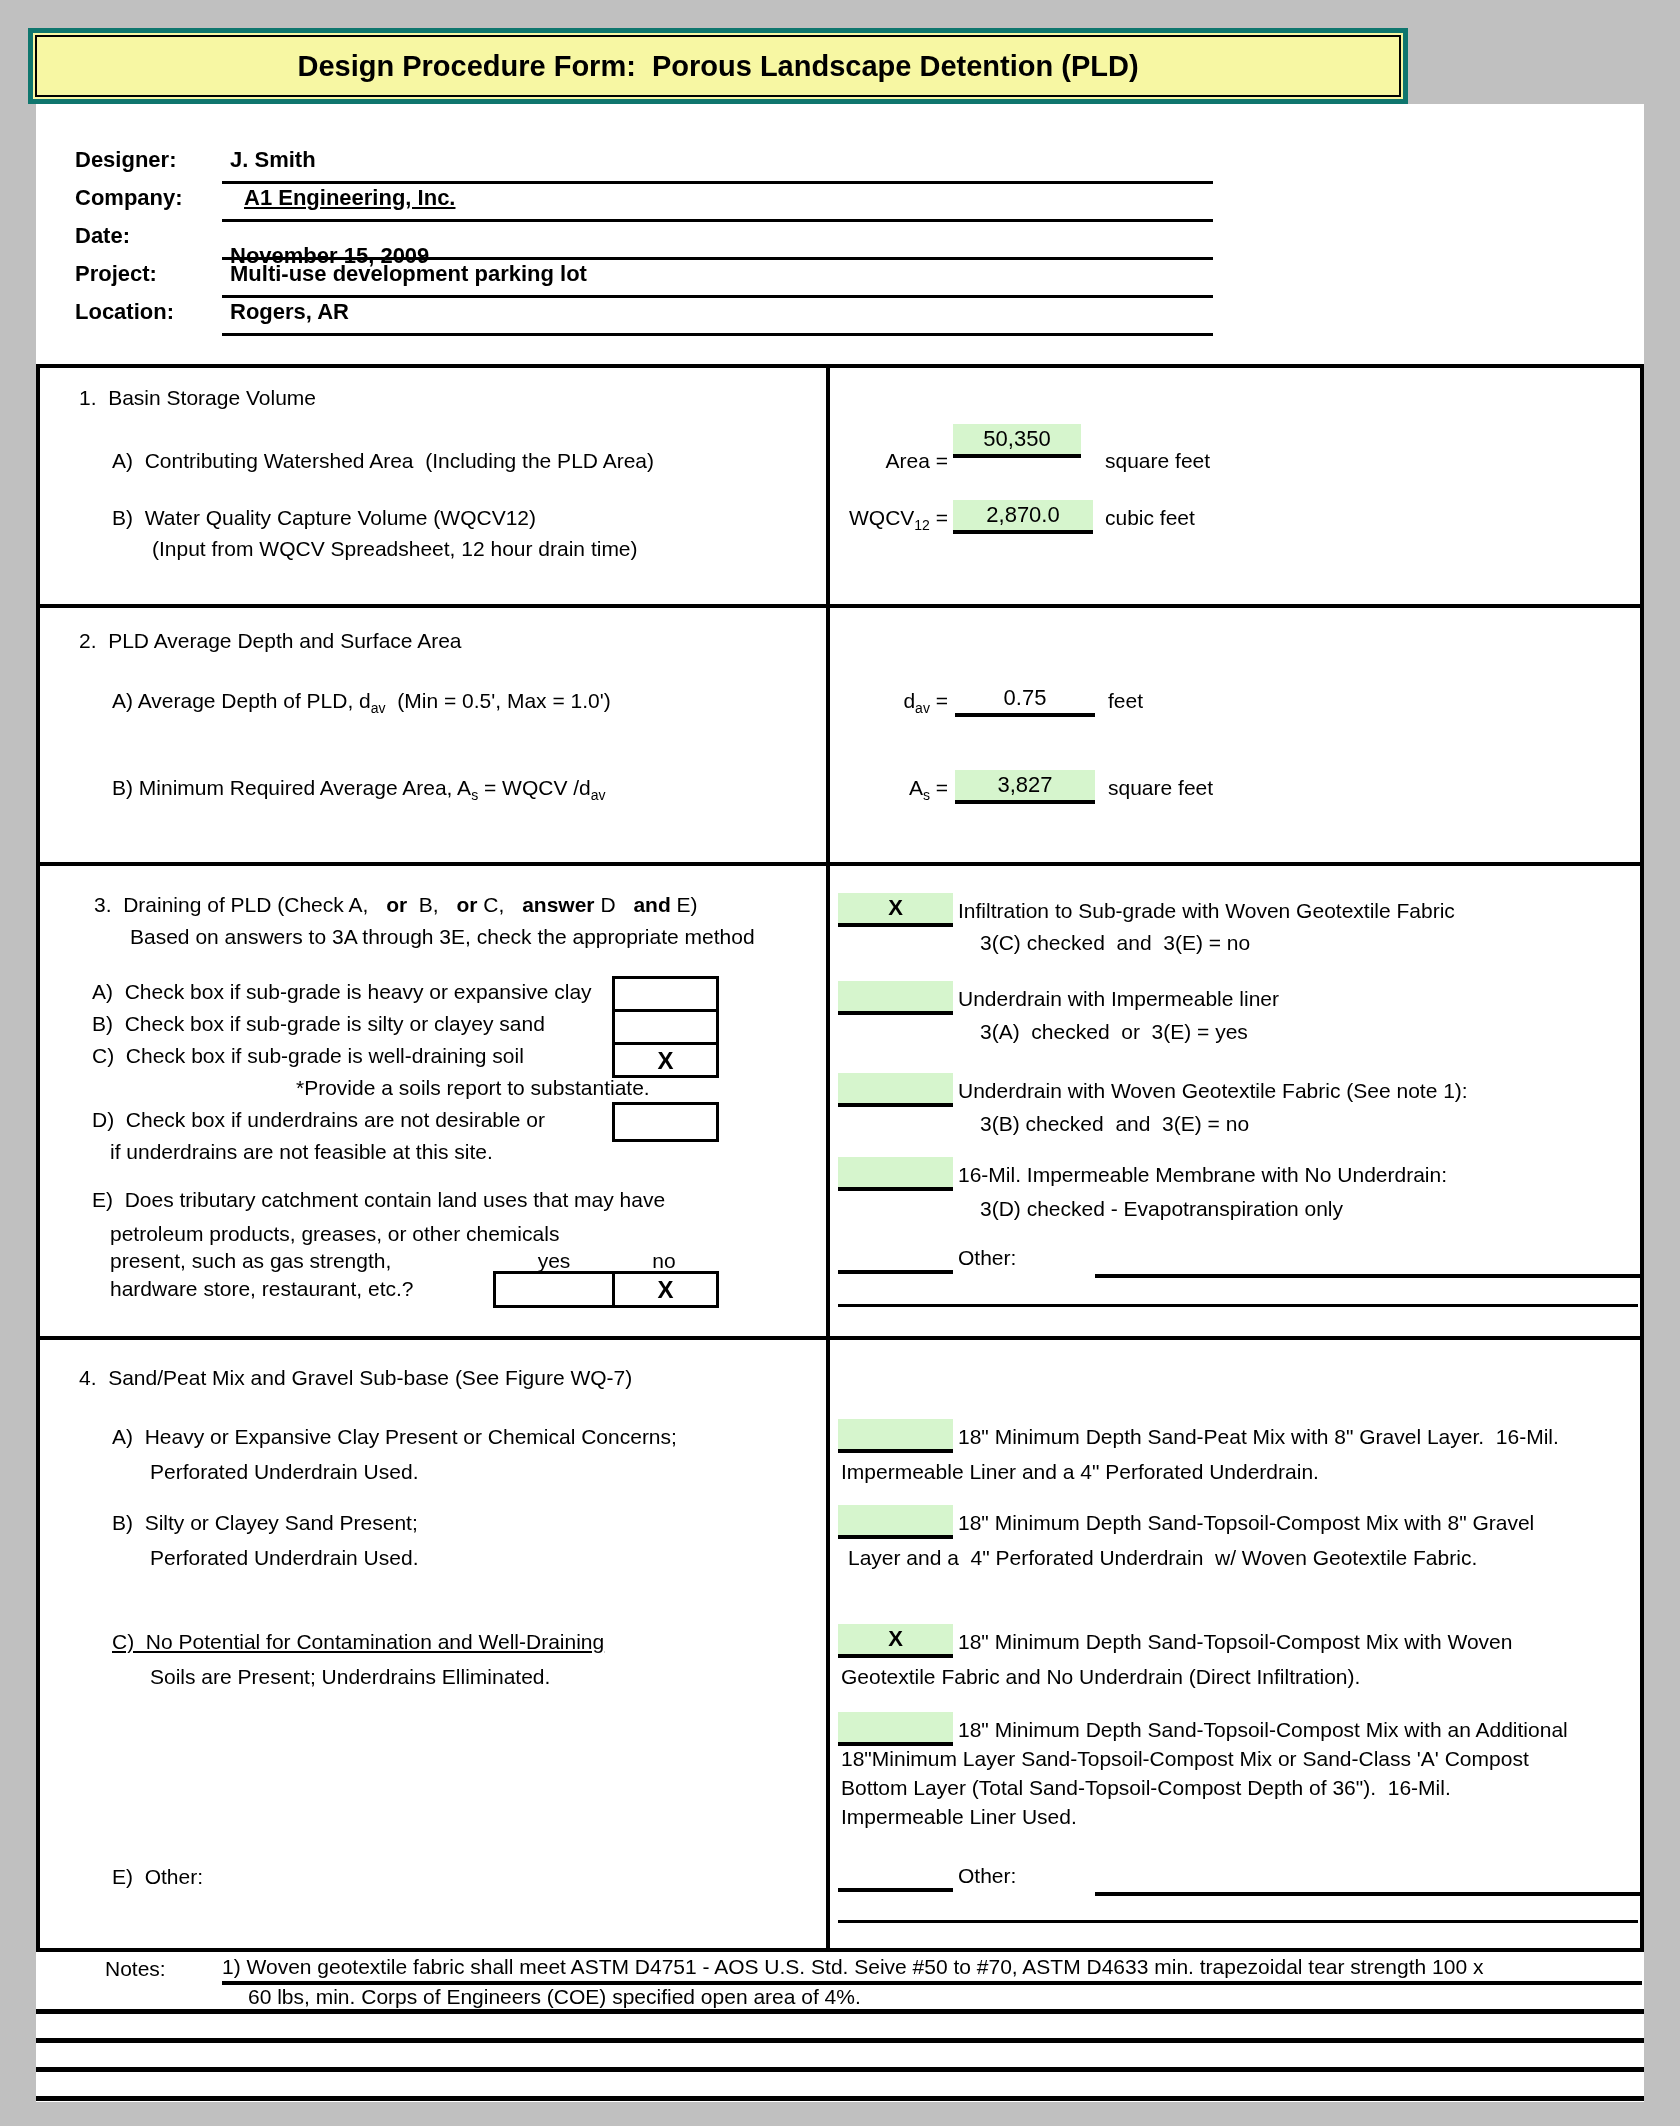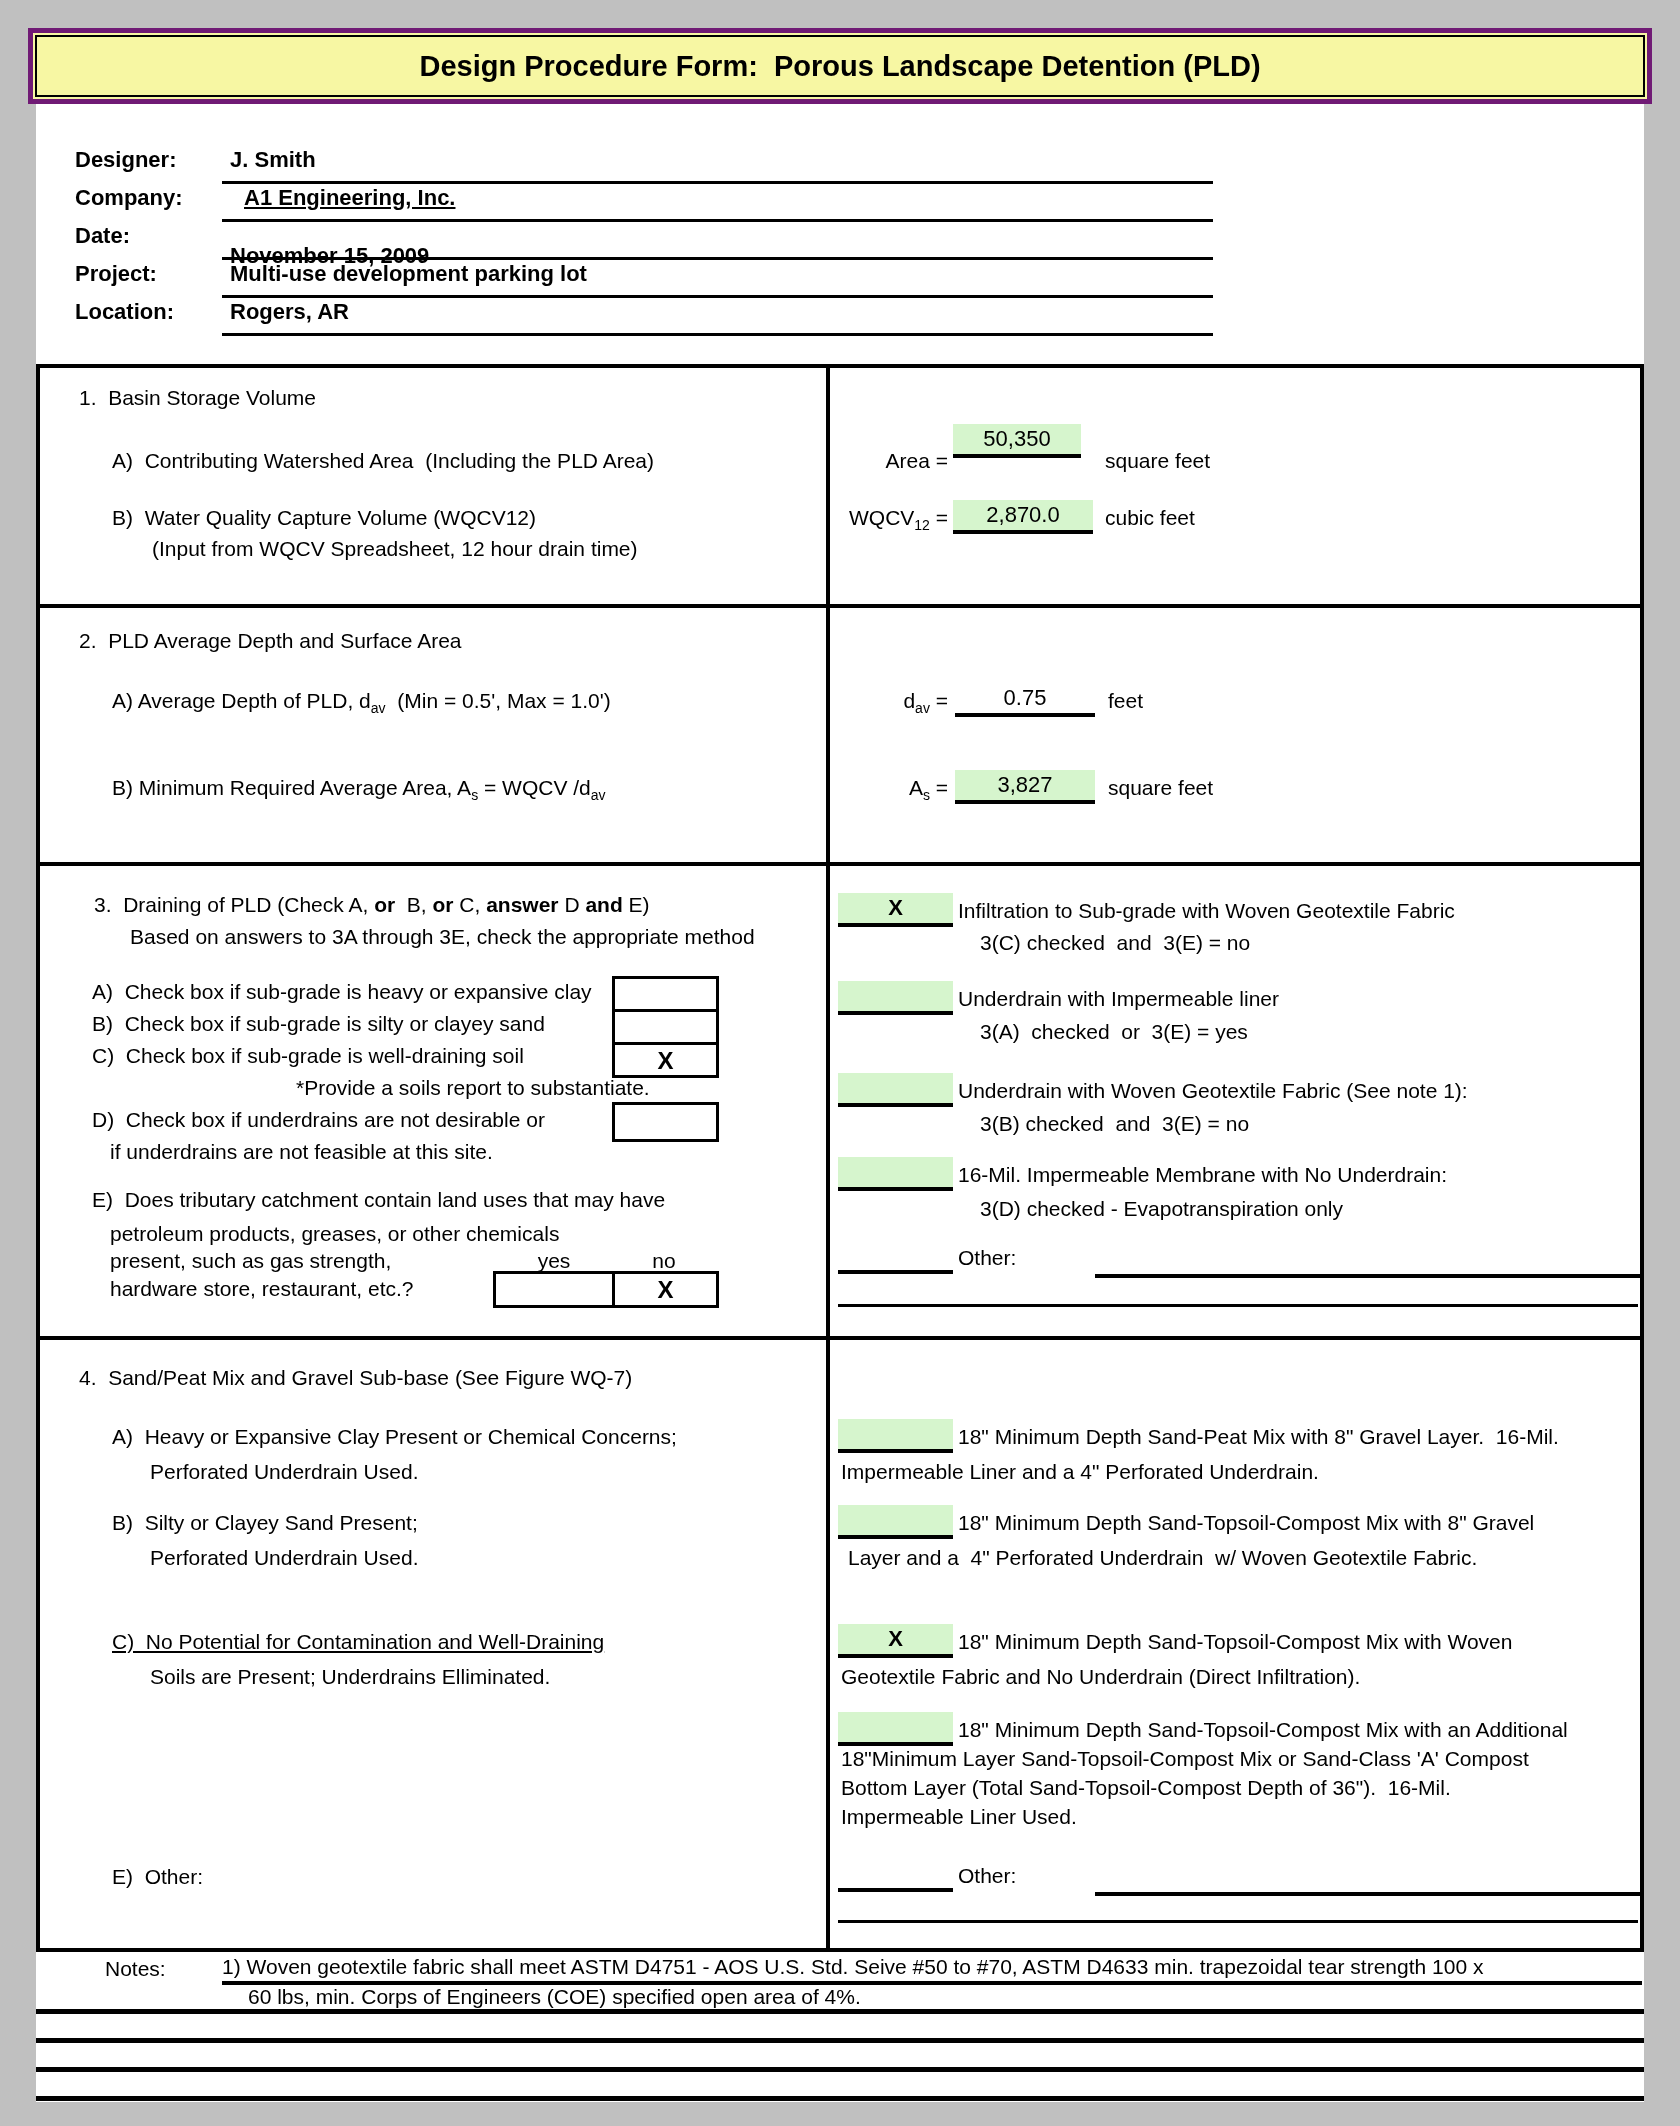--- a/index.html
+++ b/index.html
@@ -2,27 +2,27 @@
 <html><head>
 <meta charset="utf-8">
 <style>
   html,body{margin:0;padding:0;}
   #root{
     position:relative; width:1680px; height:2126px;
     background:#c0c0c0; overflow:hidden;
     font-family:"Liberation Sans", sans-serif; color:#000;
   }
   .page{position:absolute; left:36px; top:104px; width:1608px; height:1998px; background:#fff;}
-  .banner-outer{position:absolute; left:28px; top:28px; width:1624px; height:76px;
-    background:#f7f7a3; border:5px solid #701a75; box-sizing:border-box;}
+  .banner-outer{position:absolute; left:28px; top:28px; width:1380px; height:76px;
+    background:#f7f7a3; border:5px solid #0f766e; box-sizing:border-box;}
   .banner-inner{position:absolute; left:2px; top:2px; right:2px; bottom:2px;
     border:2px solid #000; display:flex; align-items:center; justify-content:center;}
   .banner-inner span{font-size:29px; font-weight:bold; white-space:pre;}
   .t{position:absolute; font-size:21px; line-height:26px; white-space:pre;}
-  .b{font-weight:bold;}
+  .b{font-weight:bold;margin-left:12px;}
   .hdr{font-size:22px; font-weight:bold;}
   .right{text-align:right;}
   .sub{font-size:14px; vertical-align:-5px;}
   .box{position:absolute; border:4px solid #000; box-sizing:border-box; background:transparent;}
   .vline{position:absolute; width:4px; background:#000;}
   .hline{position:absolute; background:#000;}
   .uline{position:absolute; background:#000; height:3px;}
   .cell{position:absolute; height:30px; border-bottom:4px solid #000; text-align:center;
     font-size:22px; line-height:30px; box-sizing:content-box;}
   .cell.green{background:#d6f5cd;}

